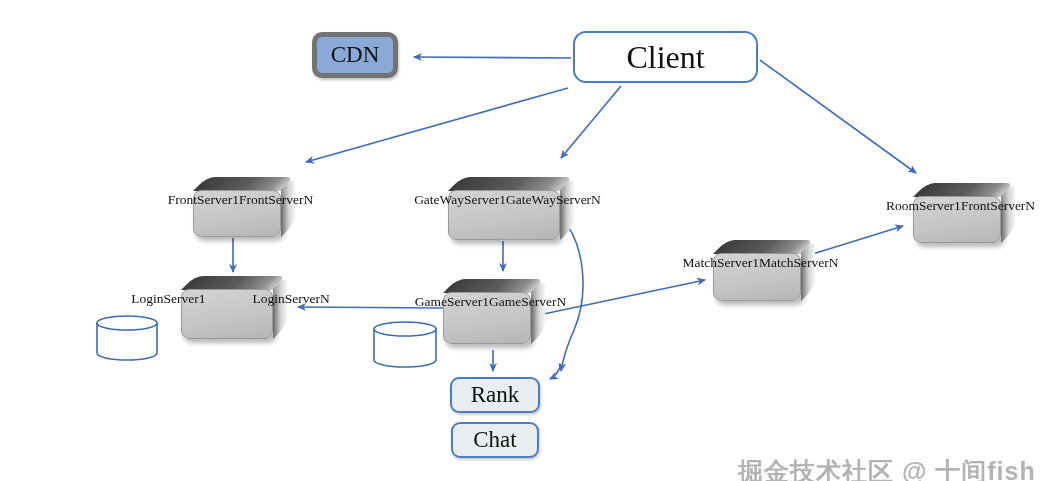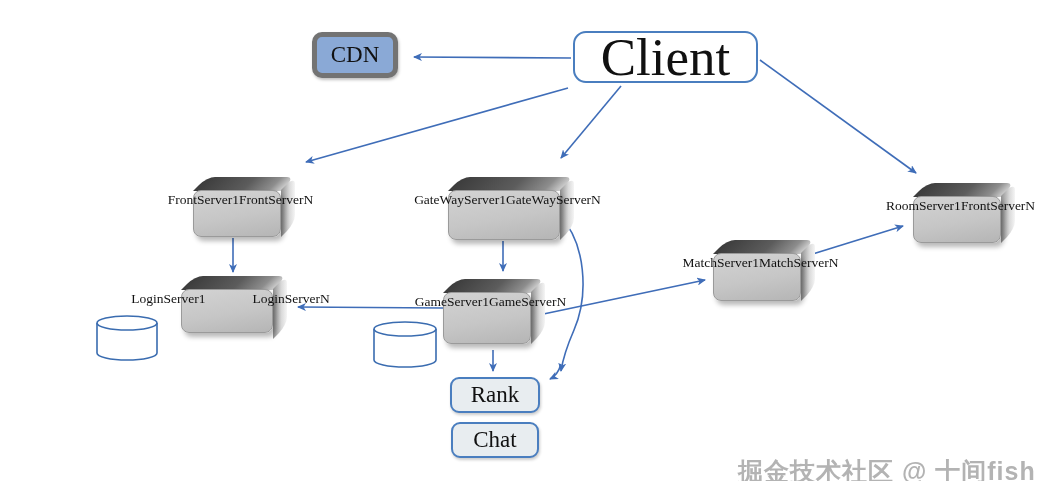--- a/index.html
+++ b/index.html
@@ -6,21 +6,21 @@
   .canvas{position:relative;width:1042px;height:481px;background:#ffffff;overflow:hidden;
           font-family:"Liberation Serif", serif;}
   svg.overlay{position:absolute;left:0;top:0;z-index:1;}
 
   
   .box{position:absolute;z-index:2;display:flex;align-items:center;justify-content:center;
        border-radius:10px;color:#111;box-sizing:border-box;}
   .cdn{left:312px;top:32px;width:86px;height:46px;background:#8aa9d6;border:5px solid #737373;
        font-size:23px;box-shadow:1px 2px 3px rgba(0,0,0,.25);}
   .client{left:573px;top:31px;width:185px;height:52px;background:#ffffff;border:2px solid #4a7ebf;
-          border-radius:13px;font-size:53px;}
+          border-radius:13px;font-size:32px;}
   .pill{background:#e8edf0;border:2px solid #4a7ebf;border-radius:9px;font-size:23px;
         box-shadow:1px 2px 3px rgba(0,0,0,.2);}
   .rank{left:450px;top:377px;width:90px;height:36px;}
   .chat{left:451px;top:422px;width:88px;height:36px;}
 
   
   .srv{position:absolute;z-index:2;}
   .srv .face-front{position:absolute;left:0;top:14px;width:100%;
        background:linear-gradient(170deg,#d3d3d3 0%,#c6c6c6 55%,#b5b5b5 100%);
        border-radius:8px;border:1px solid #9a9a9a;box-sizing:border-box;
@@ -31,21 +31,21 @@
        background:linear-gradient(90deg,#3c3c3c 0%,#5c5c5c 55%,#8d8d8d 85%,#cfcfcf 100%);
        transform:skewX(-45deg);transform-origin:bottom left;border-radius:8px 8px 0 0;}
   .srv .face-right{position:absolute;left:100%;top:14px;width:14px;
        background:linear-gradient(90deg,#909090 0%,#d9d9d9 60%,#f5f5f5 100%);
        transform:skewY(-45deg);transform-origin:left top;border-radius:0 8px 8px 0;margin-top:0px;}
 
   .front-server {left:193px;top:176px;width:88px;}  .front-server  .face-front{height:47px;} .front-server  .face-right{height:47px;}
   .gateway-server{left:448px;top:176px;width:112px;} .gateway-server .face-front{height:50px;} .gateway-server .face-right{height:50px;}
   .room-server  {left:913px;top:182px;width:88px;}  .room-server   .face-front{height:47px;} .room-server   .face-right{height:47px;}
   .match-server {left:713px;top:239px;width:88px;}  .match-server  .face-front{height:48px;} .match-server  .face-right{height:48px;}
-  .login-server {left:181px;top:275px;width:92px;}  .login-server  .face-front{height:44px;gap:47px;} .login-server  .face-right{height:50px;}
+  .login-server {left:181px;top:275px;width:92px;}  .login-server  .face-front{height:50px;gap:47px;} .login-server  .face-right{height:50px;}
   .game-server  {left:443px;top:278px;width:88px;}  .game-server   .face-front{height:52px;} .game-server   .face-right{height:52px;}
 
   .watermark{position:absolute;left:738px;top:455px;z-index:3;
        font-family:"Liberation Sans", sans-serif;font-weight:bold;font-size:25px;
        color:#b3b3b3;text-shadow:2px 2px 0 #ffffff;letter-spacing:1px;white-space:nowrap;text-align:center;}
 </style>
 </head>
 <body>
 
 <div class="canvas">

